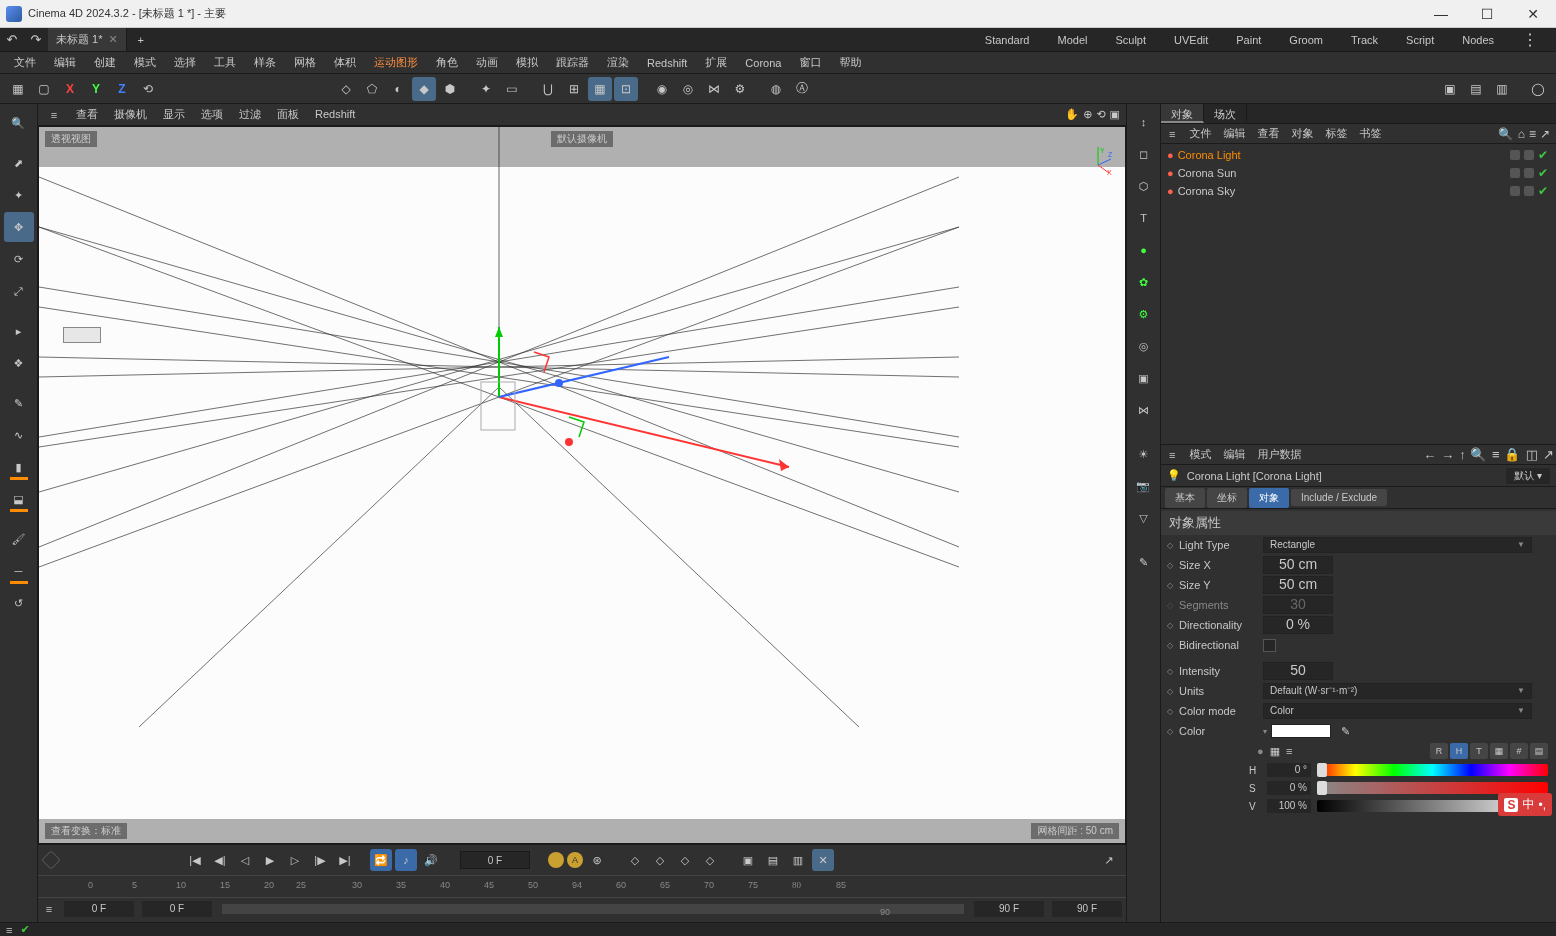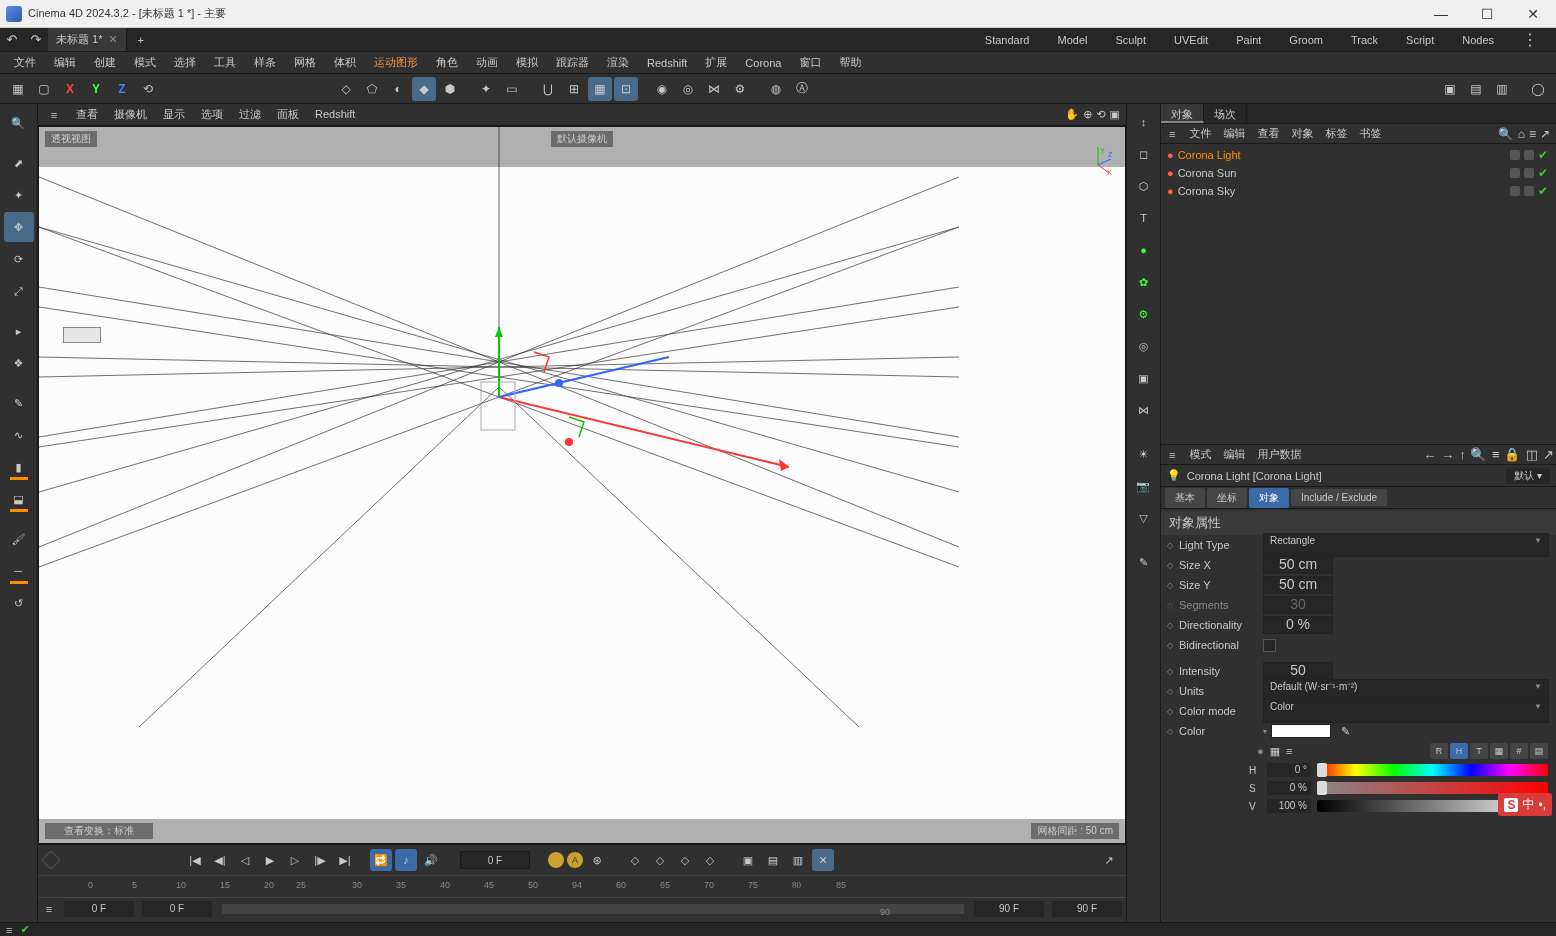--- a/index.html
+++ b/index.html
@@ -53,21 +53,21 @@
   .center-col{flex:1;display:flex;flex-direction:column;min-width:0}
   
   .vp-menubar{height:22px;background:var(--bg-dark);display:flex;align-items:center;padding:0 6px;gap:4px;border-bottom:1px solid var(--border)}
   .vp-menu-item{padding:2px 8px;color:var(--text);font-size:11px}
   .vp-nav{margin-left:auto;display:flex;gap:4px}
   .viewport{flex:1;background:#b0b0b0;position:relative;overflow:hidden;border:1px solid var(--border)}
   .vp-white{position:absolute;left:0;right:0;top:40px;bottom:24px;background:#fcfcfc}
   .vp-label-tl{position:absolute;top:4px;left:6px;background:rgba(80,80,80,.7);color:#ccc;font-size:10px;padding:1px 6px}
   .vp-label-tc{position:absolute;top:4px;left:50%;transform:translateX(-50%);background:rgba(80,80,80,.7);color:#ccc;font-size:10px;padding:1px 6px}
   .vp-label-br{position:absolute;bottom:4px;right:6px;background:rgba(80,80,80,.7);color:#ccc;font-size:10px;padding:1px 6px}
-  .vp-label-bl{position:absolute;bottom:4px;left:6px;background:rgba(80,80,80,.7);color:#ccc;font-size:10px;padding:1px 19px}
+  .vp-label-bl{position:absolute;bottom:4px;left:6px;background:rgba(80,80,80,.7);color:#ccc;font-size:10px;padding:1px 6px}
   .gizmo-tr{position:absolute;top:18px;right:12px;width:30px;height:30px}
   .light-widget{position:absolute;top:200px;left:24px;width:38px;height:16px;background:rgba(200,200,200,.4);border:1px solid #888}
   
   .timeline{height:78px;background:var(--bg-dark);border-top:1px solid var(--border);display:flex;flex-direction:column}
   .tl-controls{height:30px;display:flex;align-items:center;padding:0 6px;gap:3px}
   .tl-btn{width:22px;height:22px;display:flex;align-items:center;justify-content:center;color:var(--text);border-radius:3px;font-size:11px}
   .tl-frame{width:70px;height:18px;background:var(--bg-darker);border:1px solid var(--border);text-align:center;line-height:18px;font-size:10px}
   .tl-ruler{height:22px;display:flex;align-items:center;position:relative;border-top:1px solid #444;padding-left:50px}
   .tl-tick{position:absolute;font-size:9px;color:var(--text-dim);top:4px}
   .tl-bottom{height:22px;display:flex;align-items:center;border-top:1px solid #444}
@@ -97,21 +97,21 @@
   .attr-tabs{height:22px;background:var(--bg-dark);display:flex;align-items:center;padding:0 4px;gap:2px;border-bottom:1px solid var(--border)}
   .attr-tab{padding:3px 10px;font-size:10px;background:var(--bg-light);border-radius:2px}
   .attr-tab.active{background:#3a6aa8;color:#fff}
   .attr-body{flex:1;overflow:auto;padding:2px 0}
   .attr-section{padding:3px 8px;background:#3a3a3a;font-size:13px}
   .attr-row{display:flex;align-items:center;height:20px;padding:0 4px;gap:4px}
   .attr-dia{width:10px;color:var(--text-dim);font-size:8px;text-align:center}
   .attr-label{width:80px;font-size:11px;color:var(--text)}
   .attr-label.dim{color:var(--text-dim)}
   .attr-input{flex:0 0 70px;height:18px;background:var(--bg-darker);border:1px solid #222;text-align:center;font-size:14px;line-height:14px}
-  .attr-select{flex:1;height:24px;background:var(--bg-darker);border:1px solid #222;padding:0 6px;font-size:10px;line-height:14px;display:flex;align-items:flex-start;justify-content:space-between;margin-right:3px}
+  .attr-select{flex:1;height:16px;background:var(--bg-darker);border:1px solid #222;padding:0 6px;font-size:10px;line-height:14px;display:flex;align-items:flex-start;justify-content:space-between;margin-right:20px}
   .attr-arrow{font-size:8px;color:var(--text-dim)}
   .attr-check{width:13px;height:13px;border:1px solid #555;background:var(--bg-darker)}
   .color-swatch{width:60px;height:14px;background:#fff;border:1px solid #222}
   .color-picker-row{display:flex;align-items:center;gap:6px;padding:2px 8px}
   .color-mode-btns{margin-left:auto;display:flex;gap:2px}
   .cm-btn{width:18px;height:16px;background:var(--bg-light);font-size:9px;display:flex;align-items:center;justify-content:center;border-radius:2px}
   .cm-btn.on{background:#3a6aa8}
   .hsv-row{display:flex;align-items:center;height:18px;padding:0 8px;gap:6px}
   .hsv-label{width:12px;font-size:10px}
   .hsv-val{width:44px;font-size:10px;text-align:right;background:var(--bg-darker);height:14px;line-height:14px;padding-right:4px}

